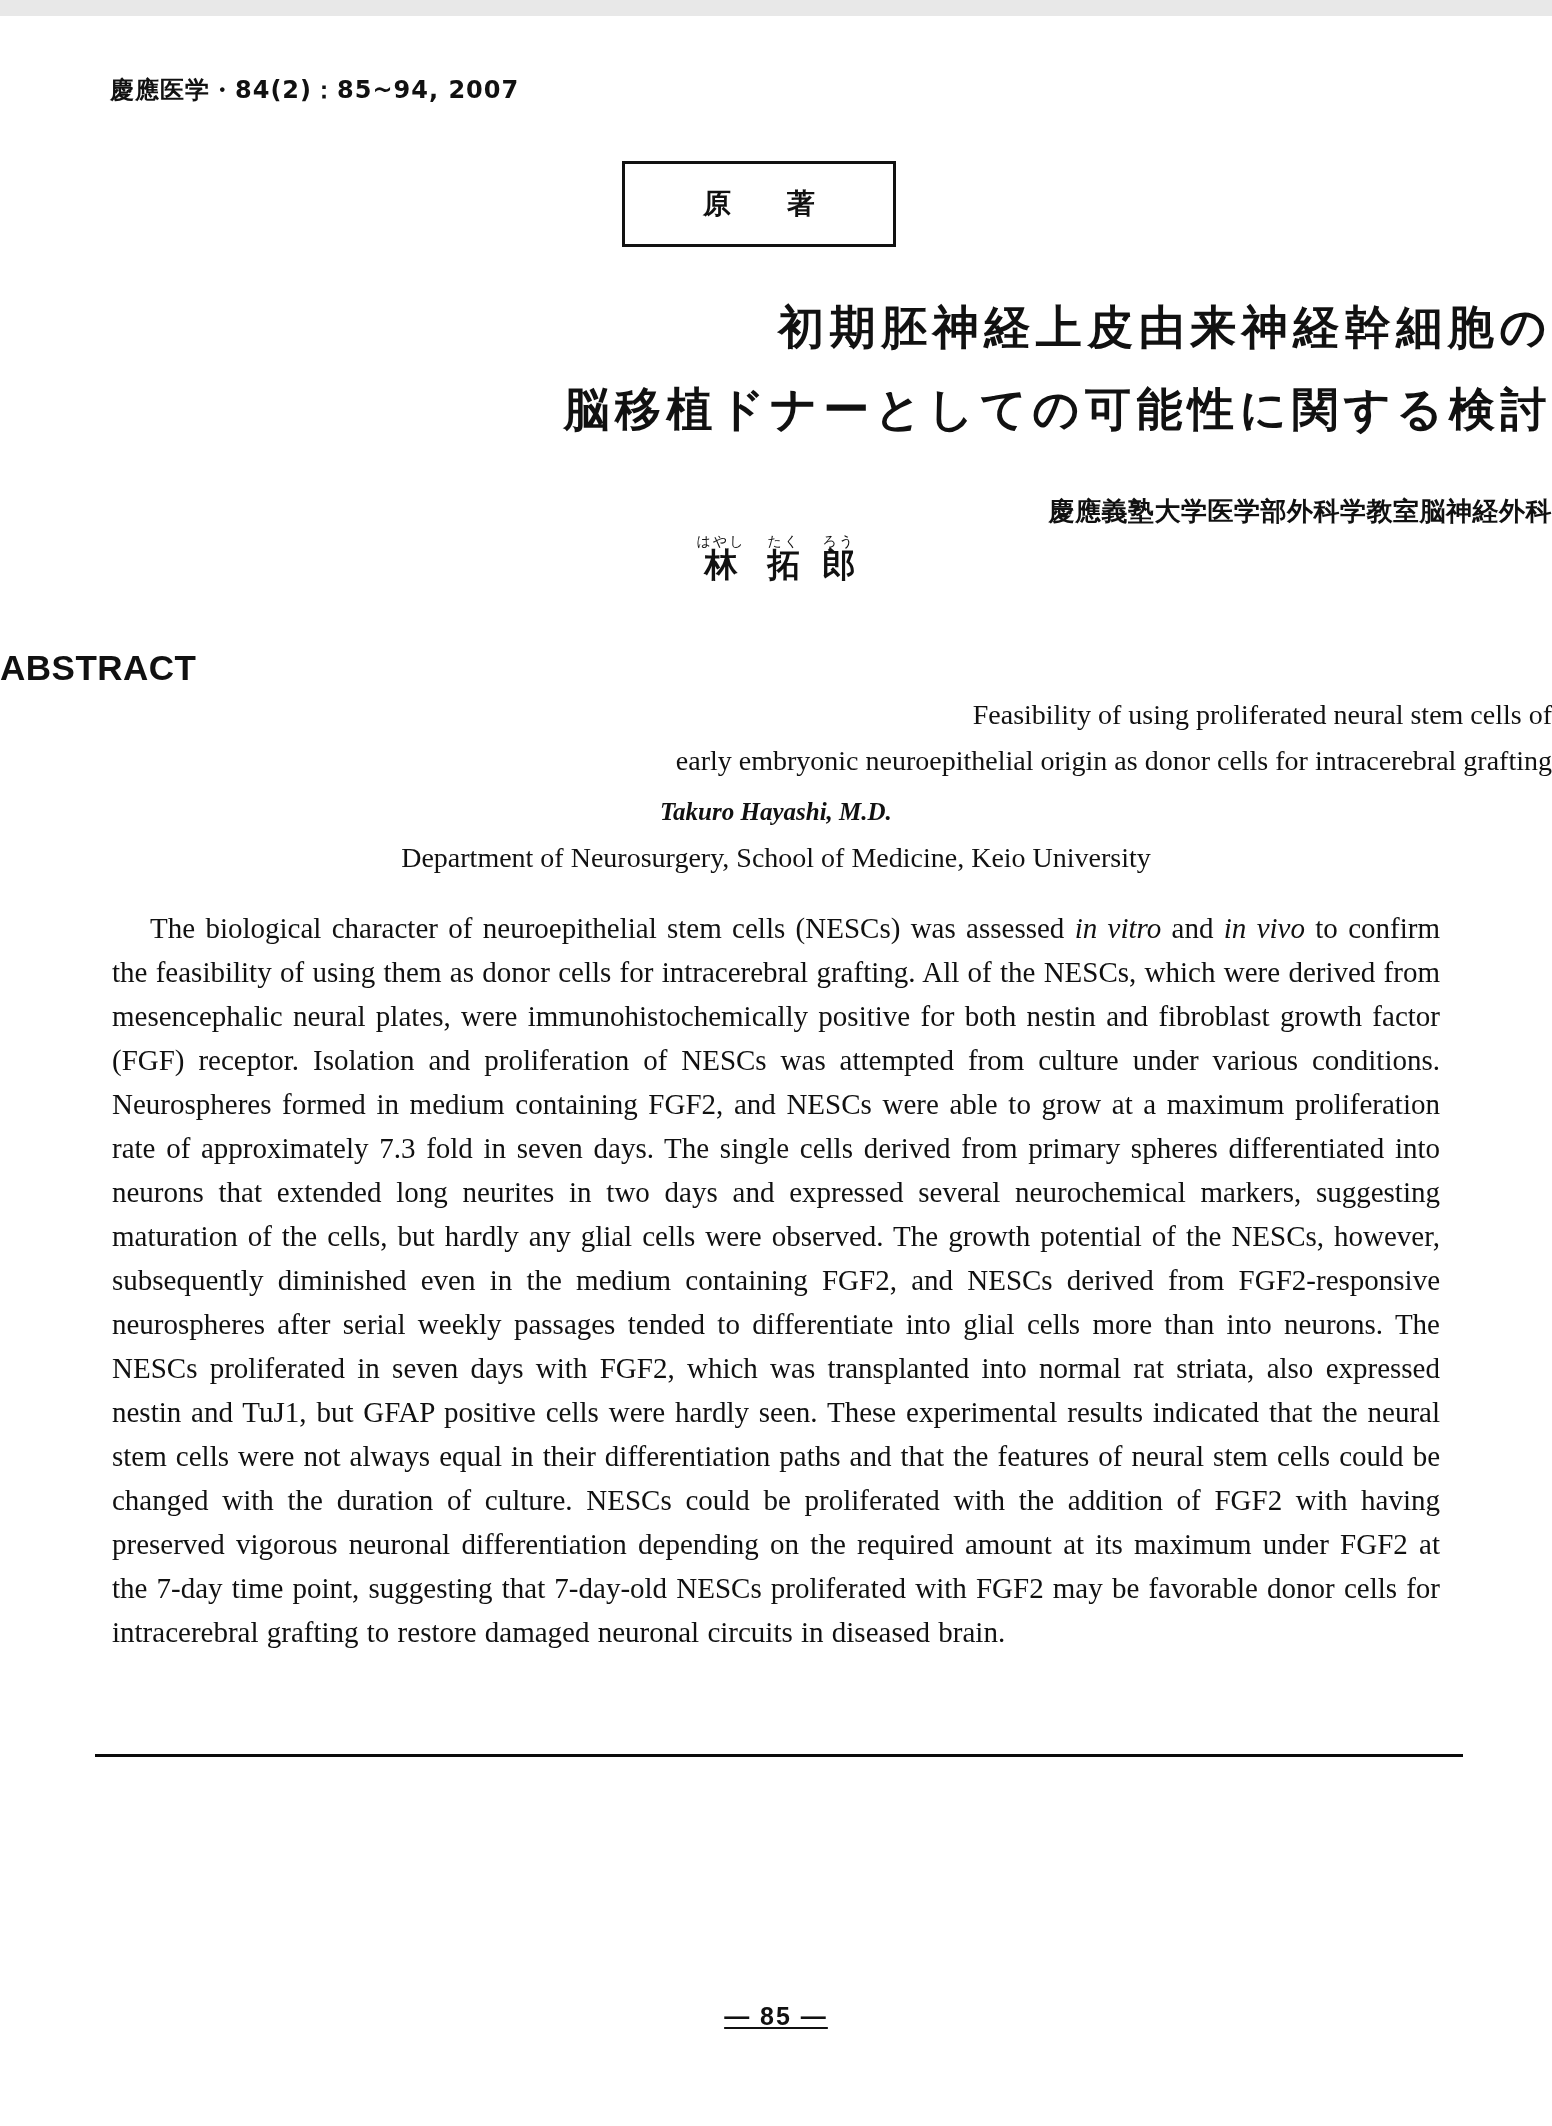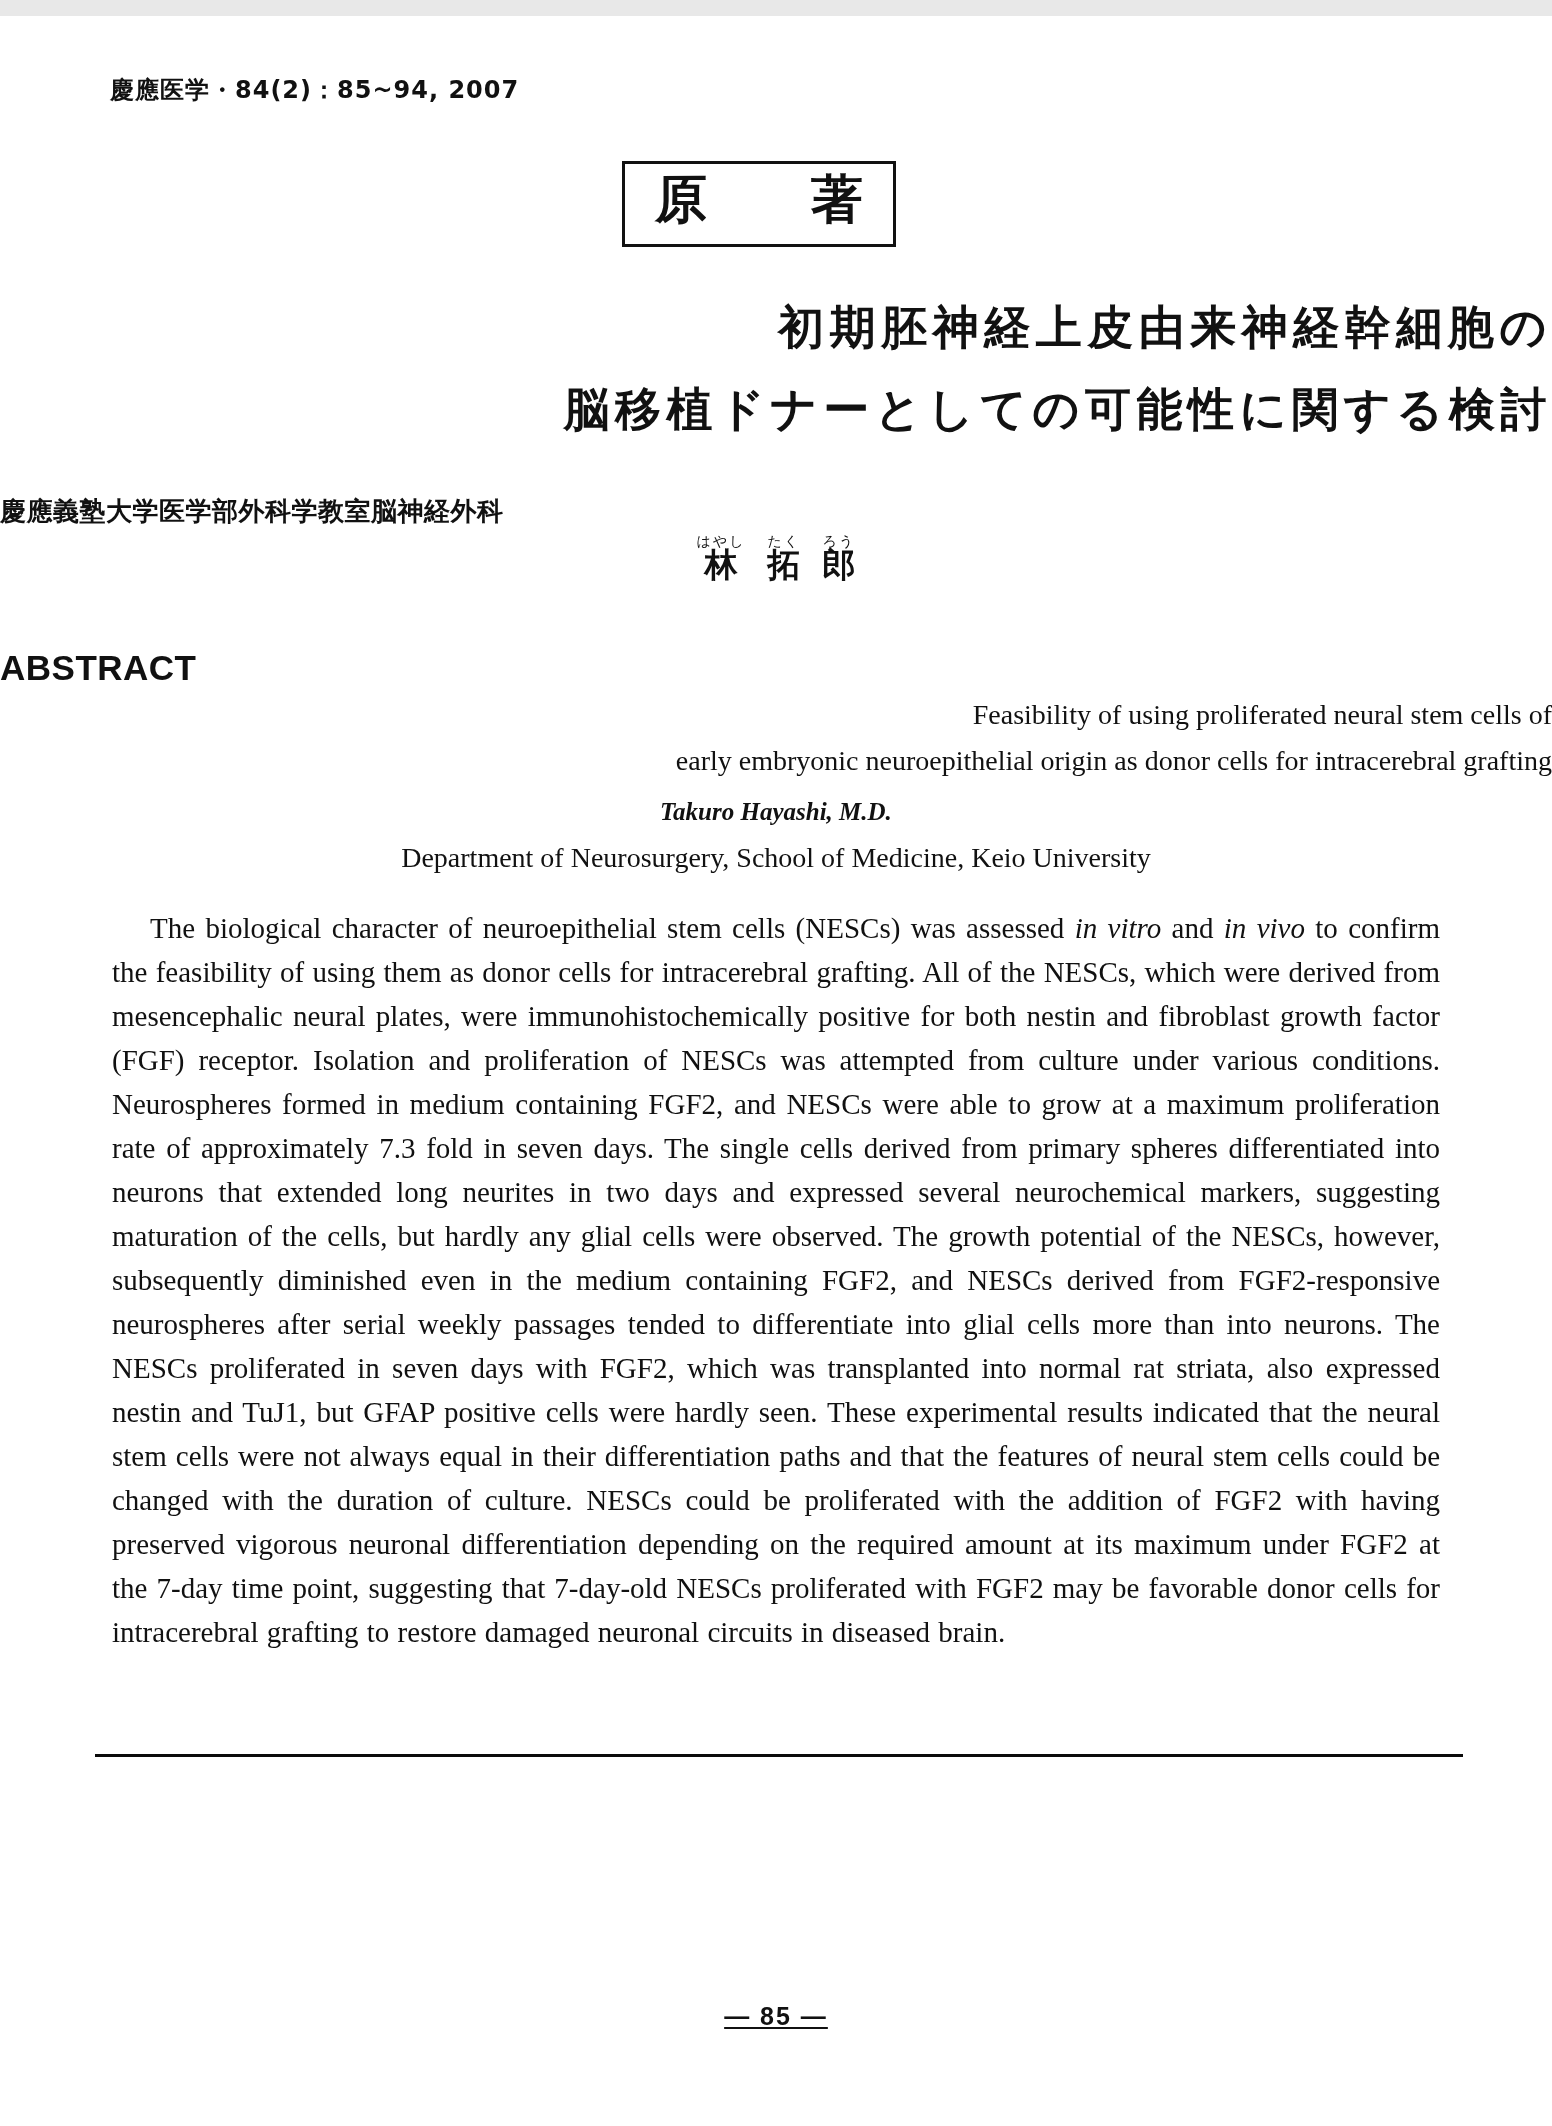--- a/index.html
+++ b/index.html
@@ -33,22 +33,22 @@
     top: 145px;
     left: 622px;
     width: 268px;
     height: 80px;
     border: 3px solid #111;
     display: flex;
     align-items: center;
     justify-content: center;
   }
   .article-type-box .label {
-    font-family: Liberation Mono, monospace;
-    font-size: 52px;
+    font-family: Liberation Serif, serif;
+    font-size: 28px;
     font-weight: bold;
     line-height: 1;
   }
 
   .title-block {
     position: absolute;
     top: 288px;
     left: 0;
     width: 100%;
     text-align: right;
@@ -62,21 +62,21 @@
   }
   .title-line + .title-line {
     margin-top: 36px;
   }
 
   .affiliation-ja {
     position: absolute;
     top: 478px;
     left: 0;
     width: 100%;
-    text-align: left;
+    text-align: right;
     font-family: "DejaVu Sans", "Liberation Sans", sans-serif;
     font-size: 26px;
     font-weight: bold;
     letter-spacing: 0.5px;
   }
 
   .author-name-ja {
     position: absolute;
     top: 518px;
     left: 0;

